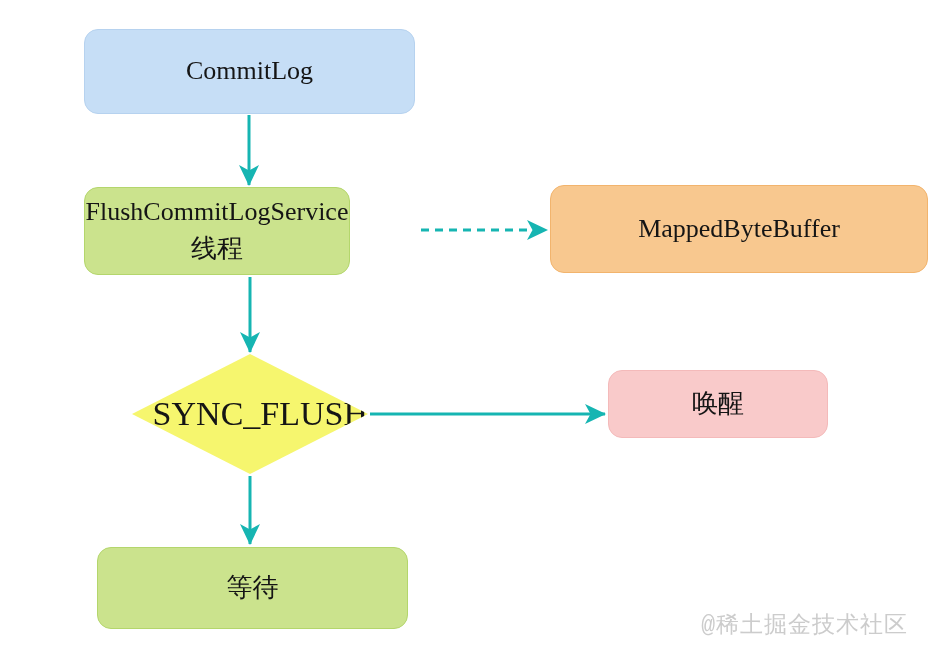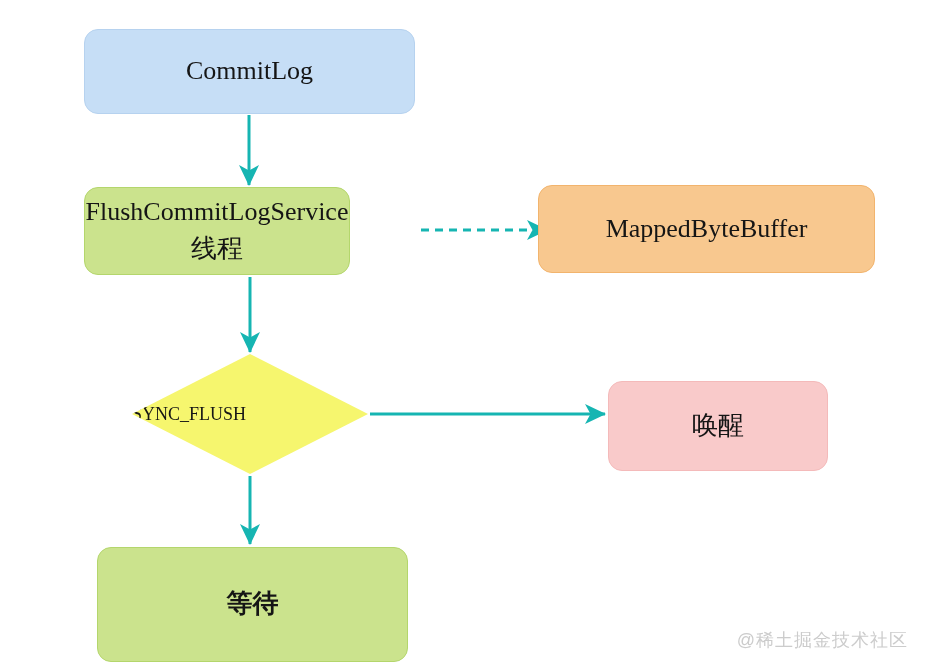--- a/index.html
+++ b/index.html
@@ -42,60 +42,60 @@
     left: 84px; top: 29px; width: 331px; height: 85px;
   }
   .node-green-1 {
     background: var(--node-green, #cbe38d);
     border: 1px solid var(--node-green-border, #b4d66c);
     left: 84px; top: 187px; width: 266px; height: 88px;
   }
   .node-orange {
     background: var(--node-orange, #f8c88f);
     border: 1px solid var(--node-orange-border, #f2b46d);
-    left: 538px; top: 185px; width: 337px; height: 88px;
+    left: 550px; top: 185px; width: 378px; height: 88px;
   }
   .node-diamond {
     position: absolute;
     left: 132px; top: 354px; width: 236px; height: 120px;
     background: var(--node-yellow, #f6f66e);
     clip-path: polygon(50% 0%, 100% 50%, 50% 100%, 0% 50%);
     display: flex;
     align-items: center;
-    justify-content: flex-start;
+    justify-content: flex-end;
     text-align: center;
-    font-size: 18px;
+    font-size: 34px;
   }
   .node-pink {
     background: var(--node-pink, #f9caca);
     border: 1px solid var(--node-pink-border, #f4baba);
-    left: 608px; top: 370px; width: 220px; height: 90px; margin-top: 11px;
+    left: 608px; top: 370px; width: 220px; height: 68px;
   }
   .node-green-2 {
     background: var(--node-green, #cbe38d);
     border: 1px solid var(--node-green-border, #b4d66c);
-    left: 97px; top: 547px; width: 311px; height: 115px; font-weight: bold;
+    left: 97px; top: 547px; width: 311px; height: 82px;
   }
   .connector {
     stroke: var(--arrow, #16b5b2);
     stroke-width: 3;
     fill: none;
   }
   .connector.dashed {
     stroke-dasharray: 8 6;
   }
   .arrowhead-glyph {
     fill: var(--arrow, #16b5b2);
   }
   .watermark {
     position: absolute;
     right: 22px;
-    bottom: 12px;
-    font-family: Liberation Sans, sans-serif;
-    font-size: 18px;
+    bottom: 24px;
+    font-family: Liberation Mono, monospace;
+    font-size: 23px;
     color: var(--watermark, #cccccc);
     letter-spacing: 1px;
   }
 </style>
 </head>
 <body>
 
 <div class="canvas">
 
   <svg class="arrows" viewBox="0 0 930 664">

